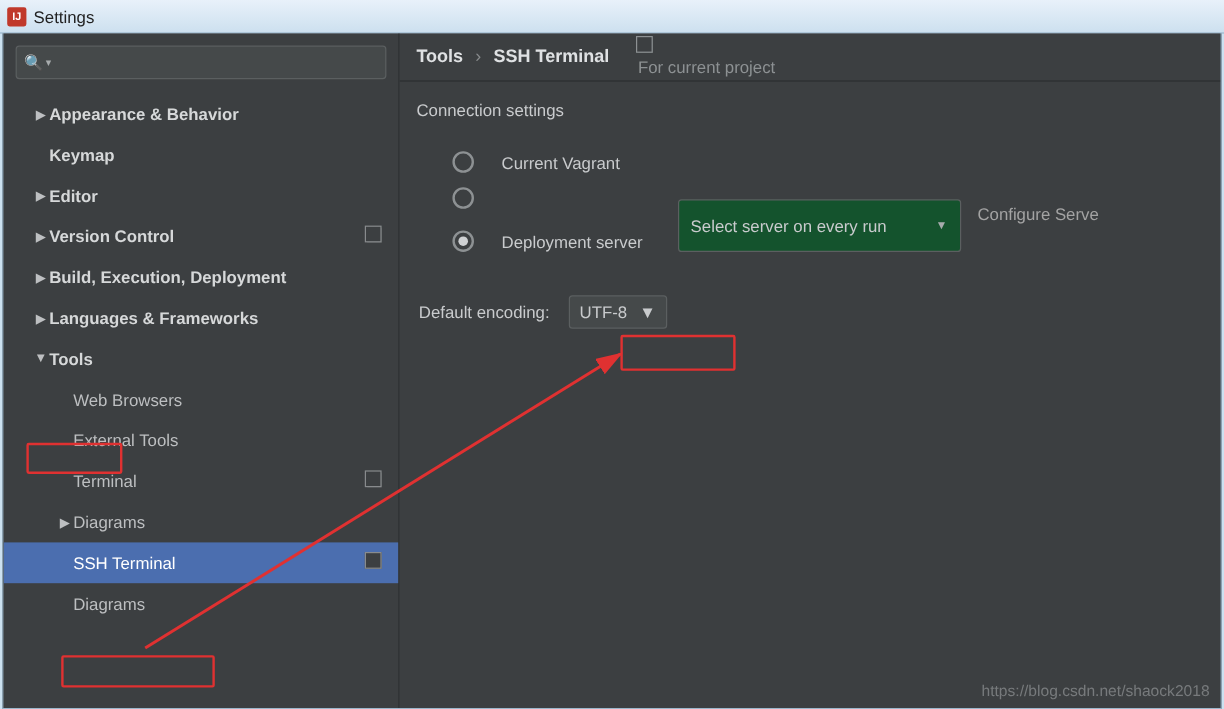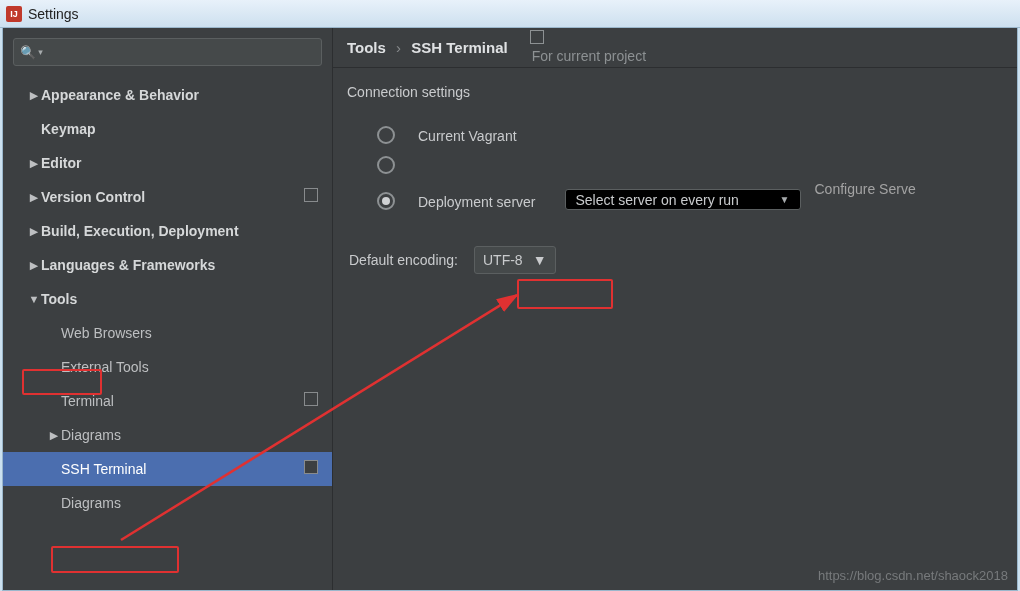--- a/index.html
+++ b/index.html
@@ -169,24 +169,24 @@
   }
   .radio-label { color: #c9cbcd; }
 
   .radio-line-extras {
     display: flex;
     align-items: center;
     gap: 14px;
     margin-left: 6px;
   }
   .dropdown {
-    background: #000000;
+    background: #14532d;
     border: 1px solid #5b5f60;
     border-radius: 3px;
-    height: 21px;
+    height: 44px;
     display: inline-flex;
     align-items: center;
     padding: 0 10px;
     gap: 16px;
     color: #c9cbcd;
     min-width: 236px;
     margin-top: 21px;
   }
   .dropdown .caret {
     color: #a7abad;

